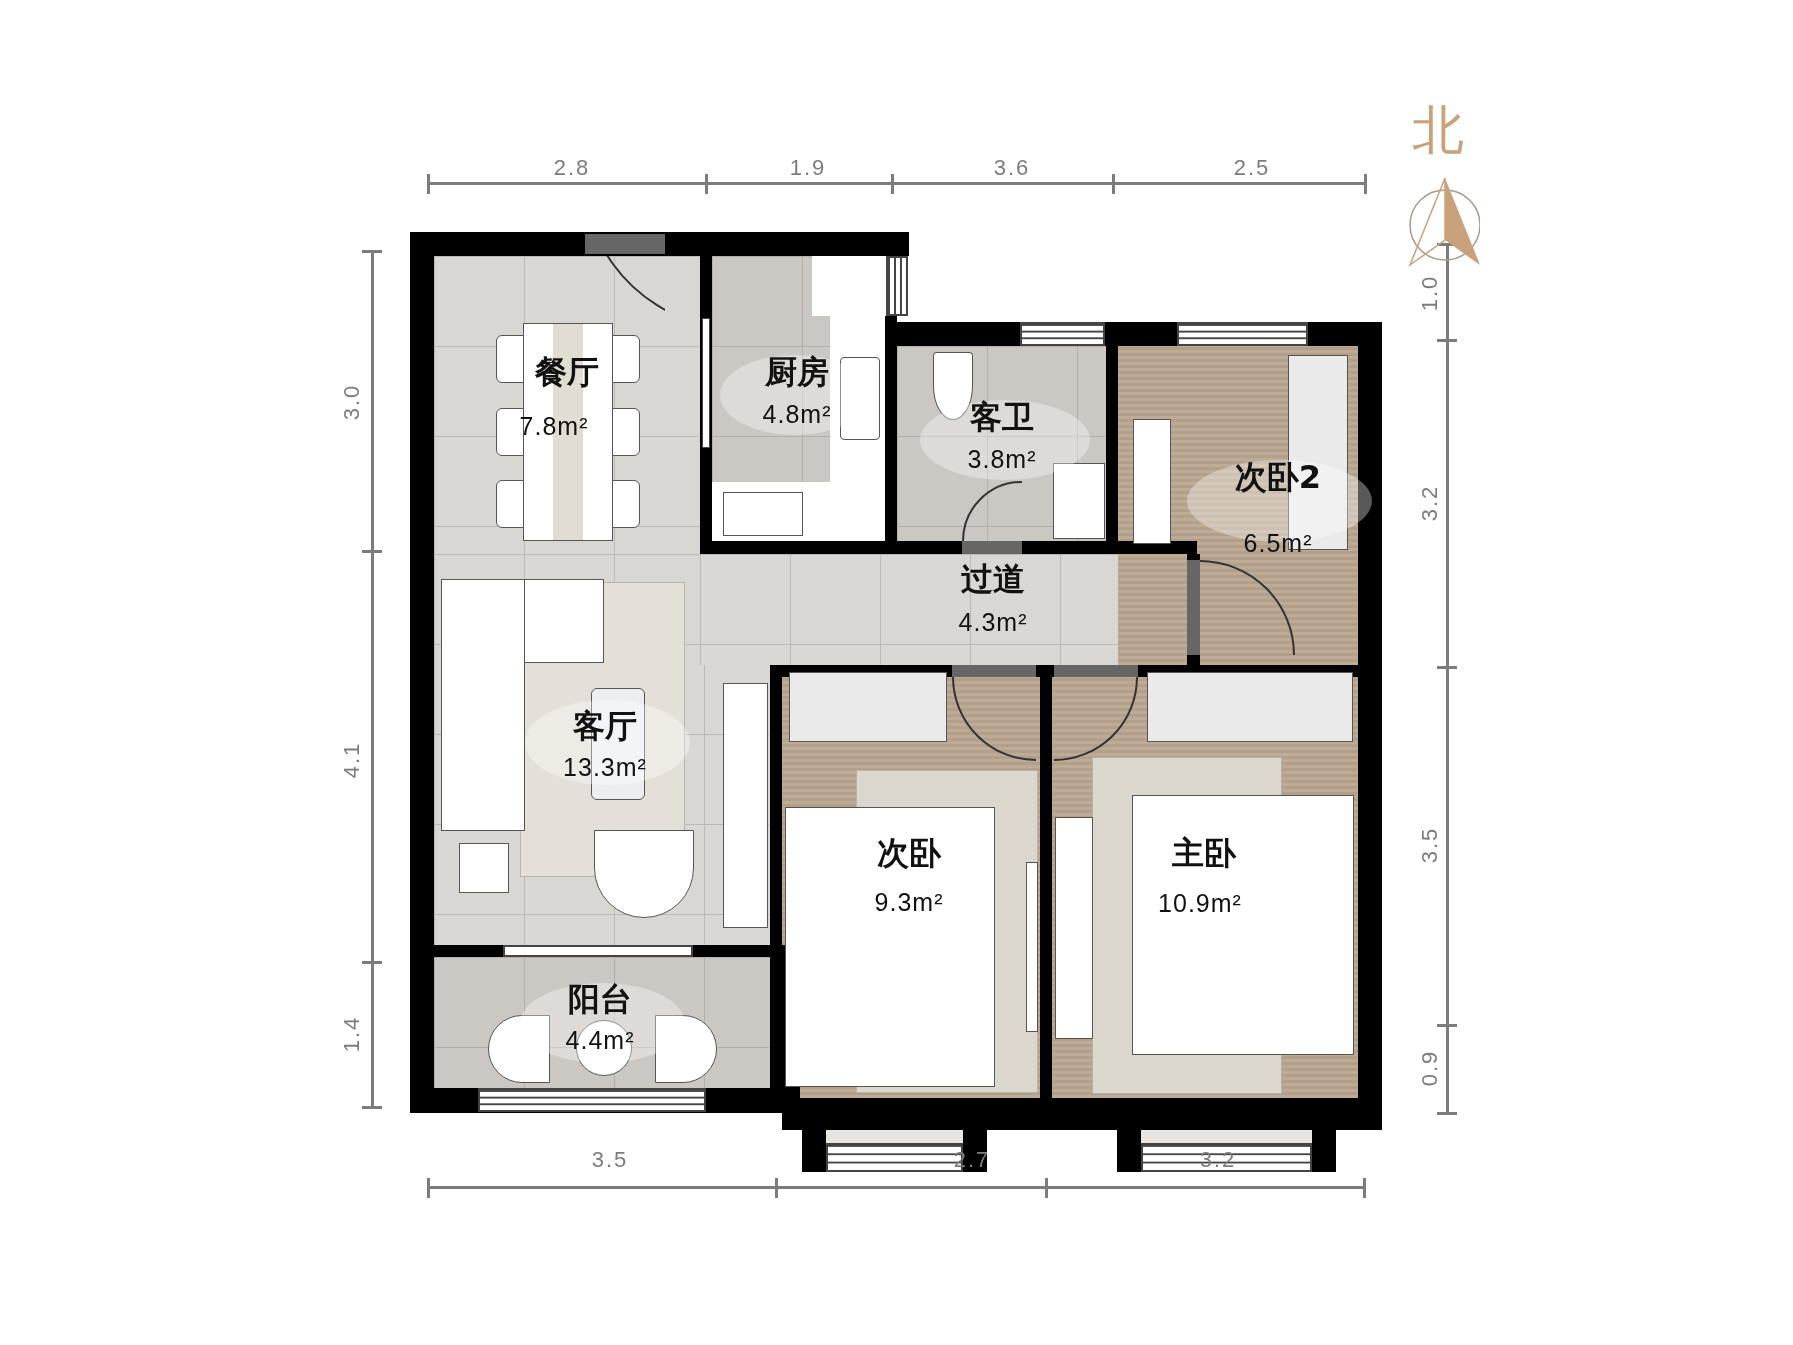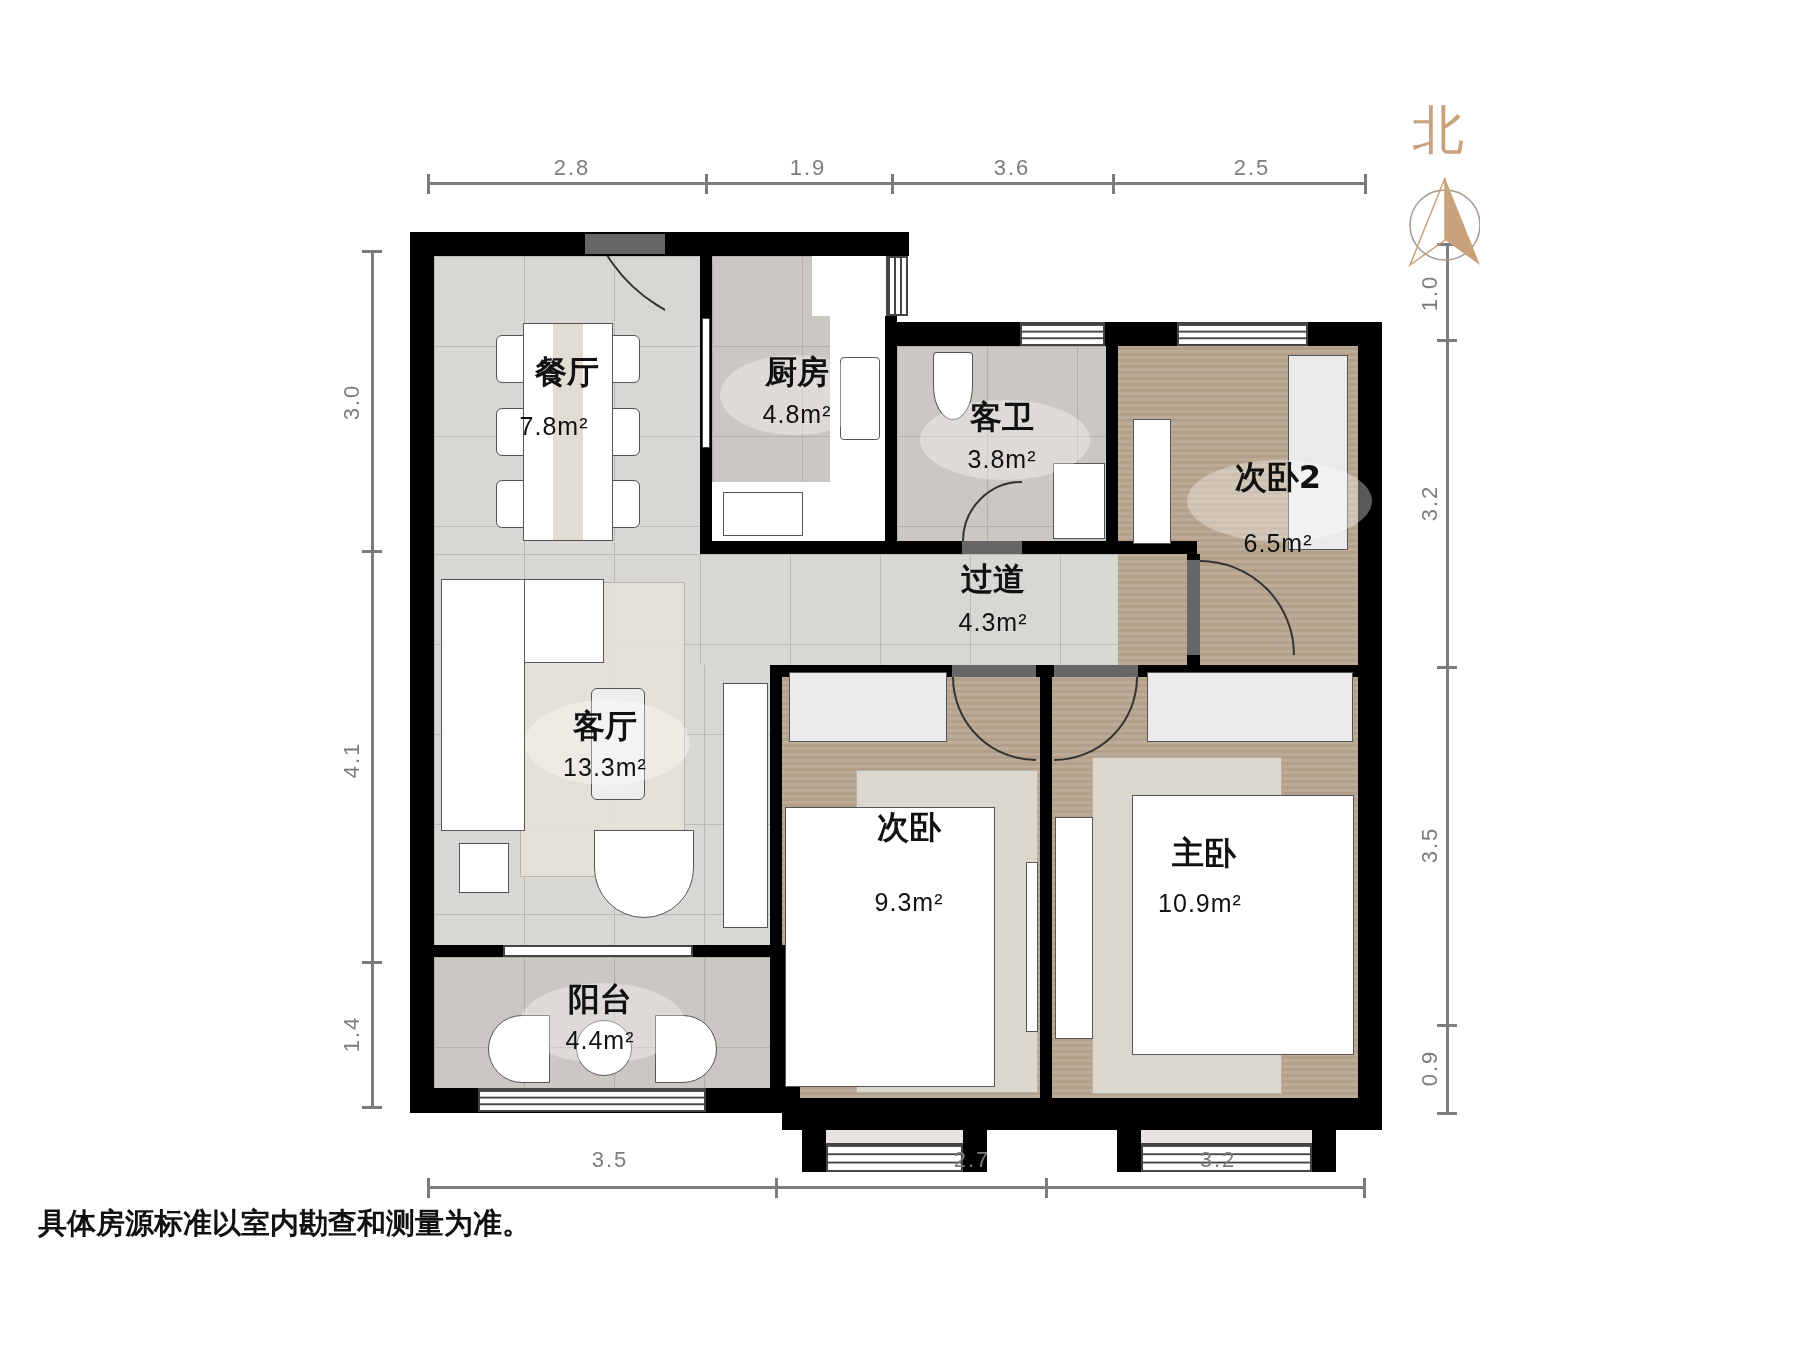--- a/index.html
+++ b/index.html
@@ -137,21 +137,21 @@
   <div class="room-name" style="left:797px;top:373px;">厨房</div>
   <div class="room-area" style="left:797px;top:414px;">4.8m²</div>
   <div class="room-name" style="left:1002px;top:418px;">客卫</div>
   <div class="room-area" style="left:1002px;top:459px;">3.8m²</div>
   <div class="room-name" style="left:1278px;top:478px;">次卧2</div>
   <div class="room-area" style="left:1278px;top:518px;margin-top:25px;">6.5m²</div>
   <div class="room-name" style="left:993px;top:580px;">过道</div>
   <div class="room-area" style="left:993px;top:622px;">4.3m²</div>
   <div class="room-name" style="left:605px;top:727px;">客厅</div>
   <div class="room-area" style="left:605px;top:767px;">13.3m²</div>
-  <div class="room-name" style="left:909px;top:828px;">次卧</div>
+  <div class="room-name" style="left:909px;top:854px;">次卧</div>
   <div class="room-area" style="left:909px;top:902px;">9.3m²</div>
   <div class="room-name" style="left:1204px;top:854px;">主卧</div>
   <div class="room-area" style="left:1200px;top:903px;">10.9m²</div>
   <div class="room-name" style="left:600px;top:1000px;">阳台</div>
   <div class="room-area" style="left:600px;top:1040px;">4.4m²</div>
 </div>
 
 <div>
   <div class="dim-line" style="left:428px;top:182px;width:937px;height:3px;"></div>
   <div class="dim-tick" style="left:427px;top:174px;width:3px;height:20px;"></div>
@@ -201,14 +201,13 @@
 </div>
 
 <div class="north-char">北</div>
 <svg class="abs" style="left:1400px;top:170px;" width="80" height="110" viewBox="0 0 80 110">
   <circle cx="45" cy="55" r="35" fill="none" stroke="#a89a8f" stroke-width="1.5"></circle>
   <polygon points="45,8 45,70 10,95" fill="none" stroke="#c9a27c" stroke-width="1.5"></polygon>
   <polygon points="45,8 45,70 80,95" fill="#c9a27c"></polygon>
 </svg>
 
 <div class="notes">
-  <div>具体房源标准以室内勘查和测量为准。</div>
 </div>
 
 </body></html>

